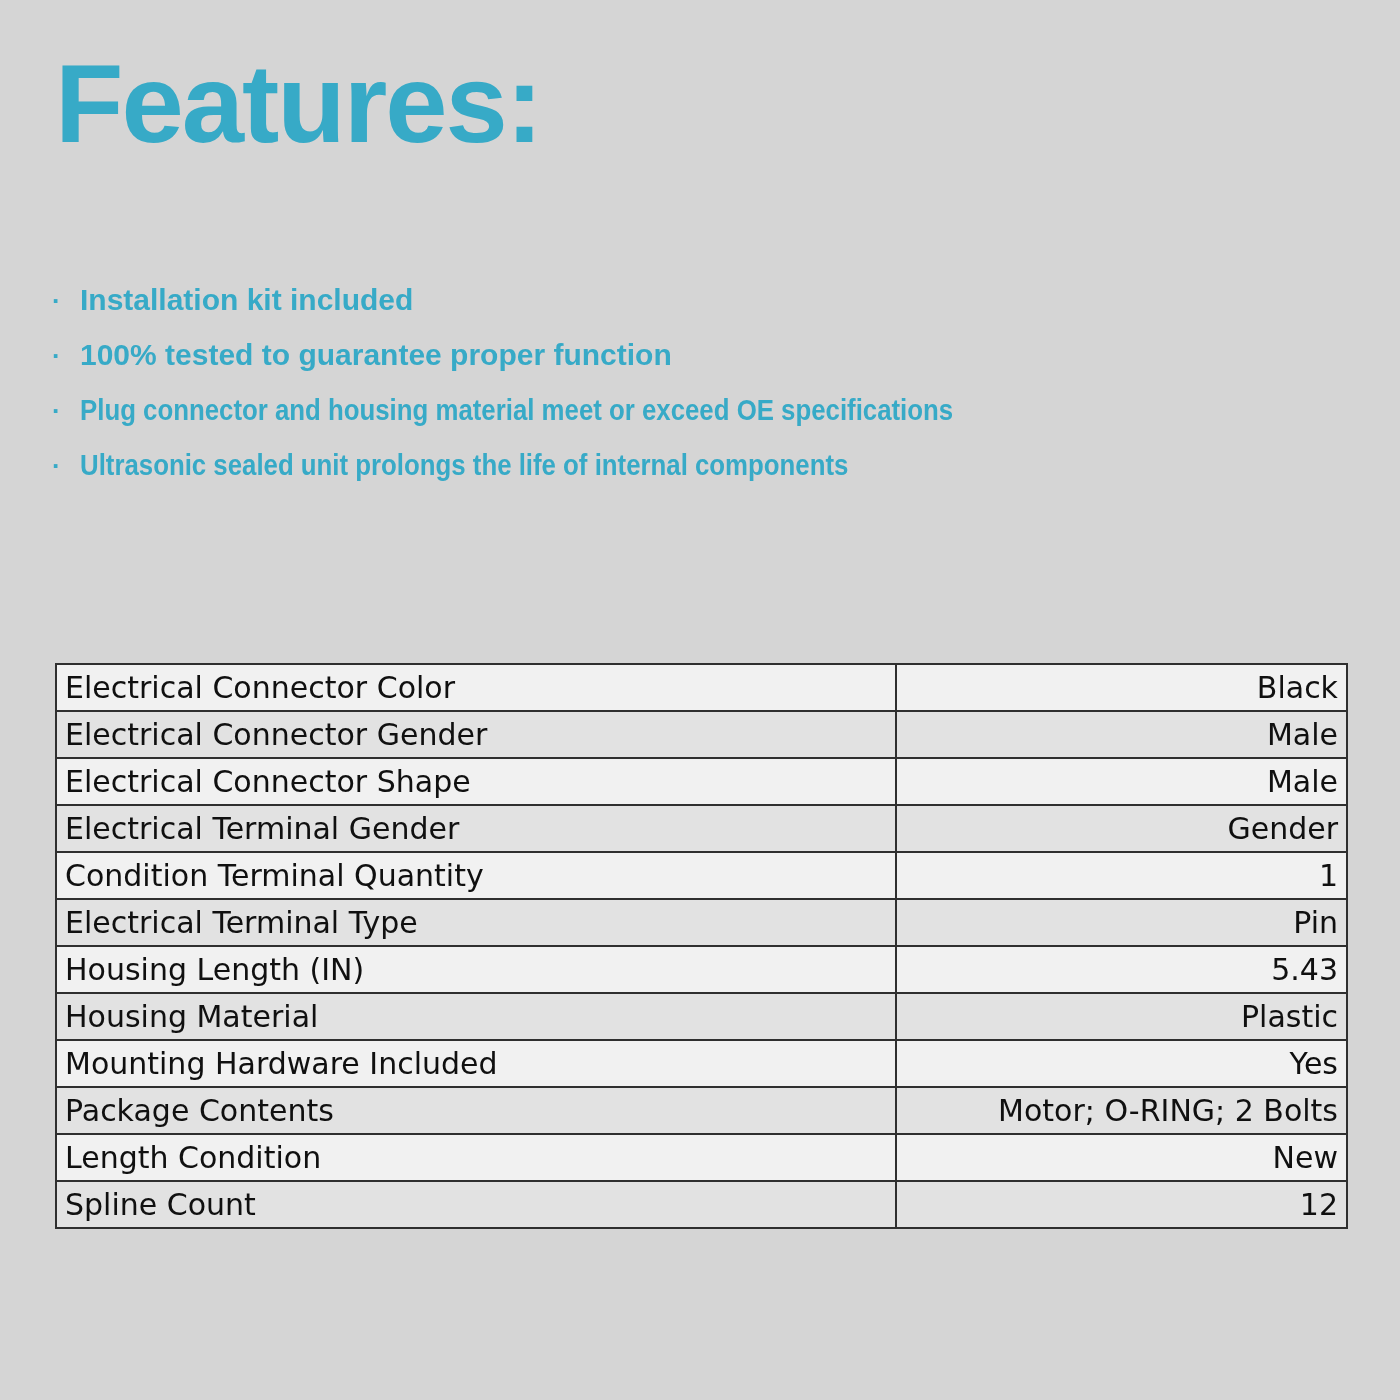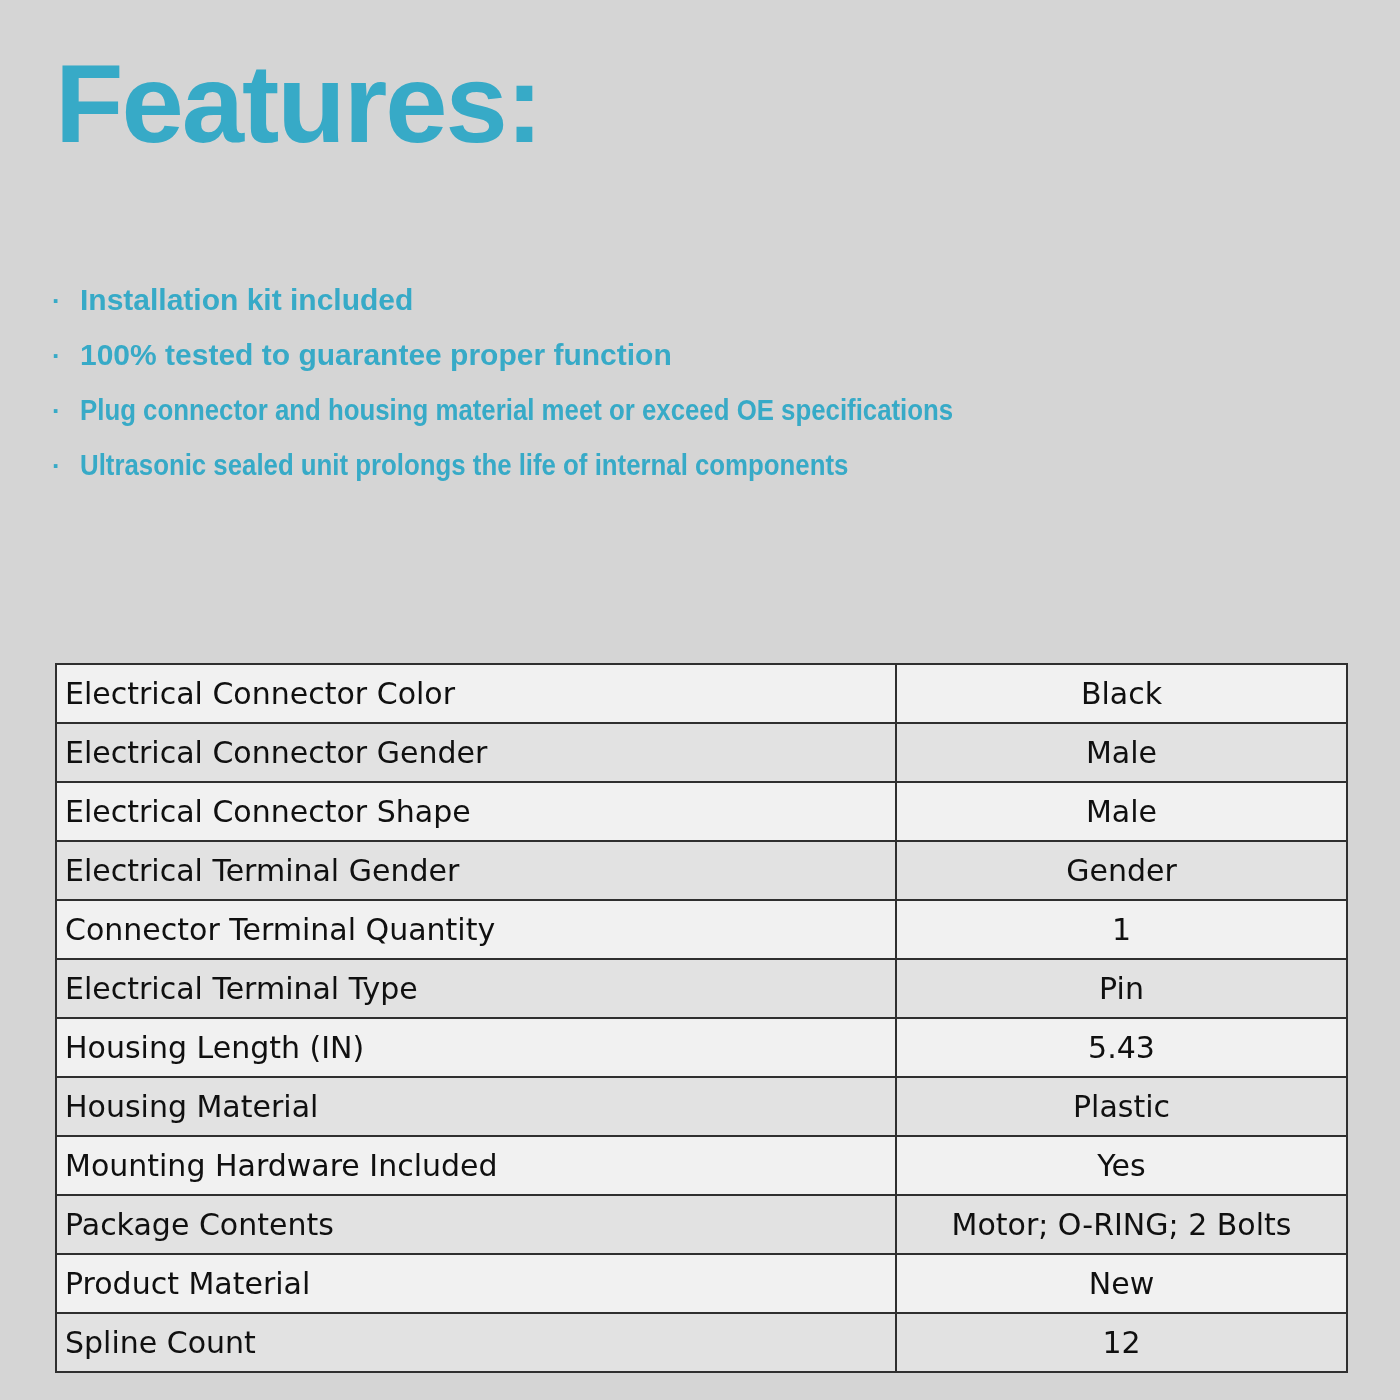--- a/index.html
+++ b/index.html
@@ -68,32 +68,32 @@
     left:55px;top:663px;
     width:1291px;
     border-collapse:collapse;
     table-layout:fixed;
     font-size:30px;
     color:var(--ink);
   }
   .spec-table td{
     border:2px solid var(--border);
     height:47px;
-    padding:12px 8px;
+    padding:0 8px;
     vertical-align:middle;
     line-height:1.1;
     overflow:hidden;
     white-space:nowrap;
   }
   .spec-table col.c-label{width:840px;}
   .spec-table col.c-value{width:451px;}
   .spec-table tr:nth-child(odd) td{background:var(--row-light);}
   .spec-table tr:nth-child(even) td{background:var(--row-dark);}
   .spec-label{text-align:left;}
-  .spec-value{text-align:center;padding:0 2px;}
+  .spec-value{text-align:right;padding:0 2px;}
 </style>
 </head>
 <body>
 
 <div class="page">
 
   <div class="heading">Features:</div>
 
   <ul class="features-list">
       <li class="feature-item">
@@ -130,21 +130,21 @@
   </tr>
         <tr>
     <td class="spec-label">Electrical Connector Shape</td>
     <td class="spec-value">Male</td>
   </tr>
         <tr>
     <td class="spec-label">Electrical Terminal Gender</td>
     <td class="spec-value">Gender</td>
   </tr>
         <tr>
-    <td class="spec-label">Connector Terminal Quantity</td>
+    <td class="spec-label">Condition Terminal Quantity</td>
     <td class="spec-value">1</td>
   </tr>
         <tr>
     <td class="spec-label">Electrical Terminal Type</td>
     <td class="spec-value">Pin</td>
   </tr>
         <tr>
     <td class="spec-label">Housing Length (IN)</td>
     <td class="spec-value">5.43</td>
   </tr>
@@ -154,21 +154,21 @@
   </tr>
         <tr>
     <td class="spec-label">Mounting Hardware Included</td>
     <td class="spec-value">Yes</td>
   </tr>
         <tr>
     <td class="spec-label">Package Contents</td>
     <td class="spec-value">Motor; O-RING;  2 Bolts</td>
   </tr>
         <tr>
-    <td class="spec-label">Product Material</td>
+    <td class="spec-label">Length Condition</td>
     <td class="spec-value">New</td>
   </tr>
         <tr>
     <td class="spec-label">Spline Count</td>
     <td class="spec-value">12</td>
   </tr>
       </tbody>
   </table>
 
 </div>

